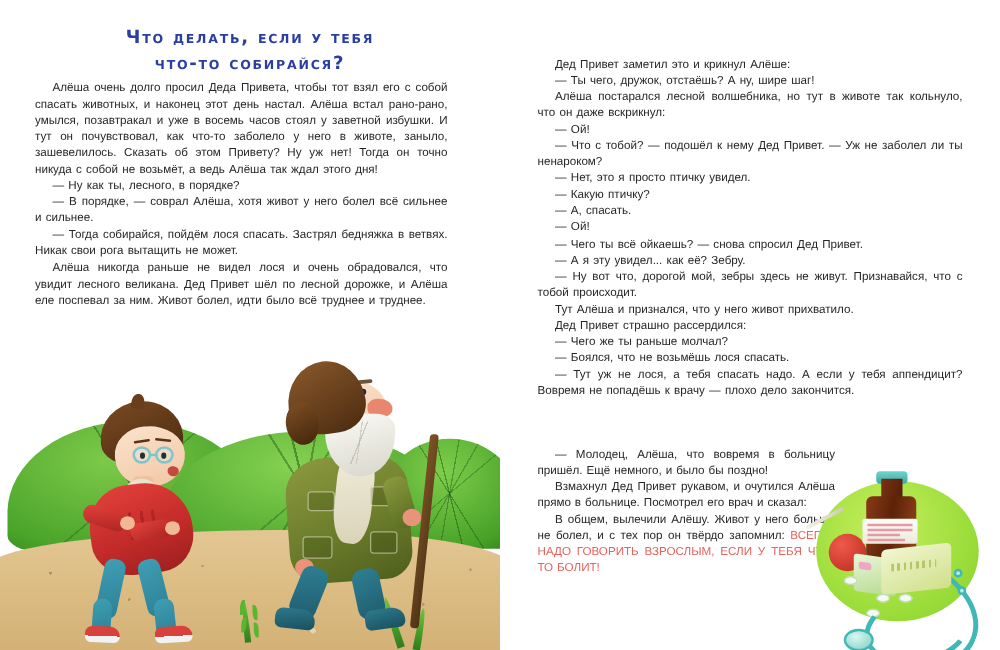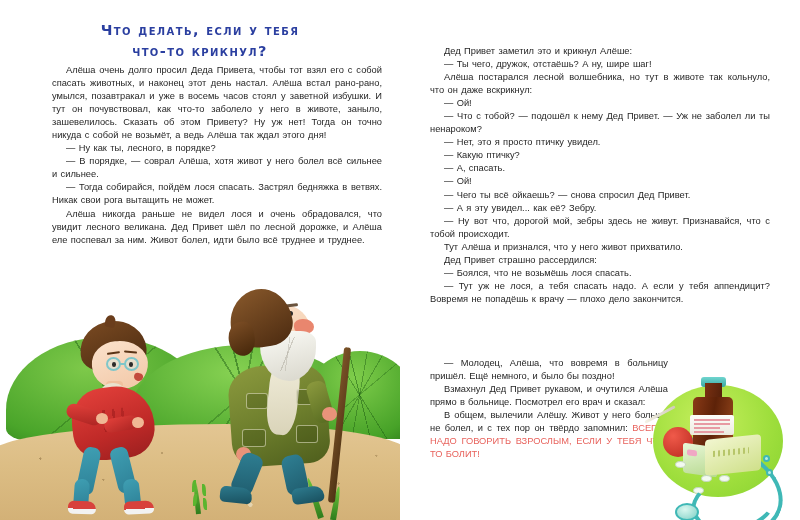--- a/index.html
+++ b/index.html
@@ -32,21 +32,21 @@
     font-weight: bold;
     font-size: 14.5px;
     line-height: 21px;
     letter-spacing: 1.4px;
     font-variant: small-caps;
   }
   .title .l2 { display: block; }
 
   .left-text {
     position: absolute;
-    left: 52px; top: 64px;
+    left: 28px; top: 64px;
     width: 330px;
     font-size: 9.3px;
     line-height: 13.05px;
     color: #262626;
     text-align: justify;
     text-justify: inter-word;
     word-spacing: 0.8px;
   }
   .left-text p { text-indent: 14px; margin: 0; }
 
@@ -382,21 +382,21 @@
 </style>
 </head>
 <body>
 
 <div class="page">
 
   <div class="left-page">
 
     <div class="title">
       <span>Что делать, если у тебя</span>
-      <span class="l2">что-то крикнул?</span>
+      <span class="l2">что-то собирайся?</span>
     </div>
 
     <div class="left-text">
       <p>Алёша очень долго просил Деда Привета, чтобы тот взял его с собой спасать животных, и наконец этот день настал. Алёша встал рано-рано, умылся, позавтракал и уже в восемь часов стоял у заветной избушки. И тут он почувствовал, как что-то заболело у него в животе, заныло, зашевелилось. Сказать об этом Привету? Ну уж нет! Тогда он точно никуда с собой не возьмёт, а ведь Алёша так ждал этого дня!</p>
       <p>— Ну как ты, лесного, в порядке?</p>
       <p>— В порядке, — соврал Алёша, хотя живот у него болел всё сильнее и сильнее.</p>
       <p>— Тогда собирайся, пойдём лося спасать. Застрял бедняжка в ветвях. Никак свои рога вытащить не может.</p>
       <p>Алёша никогда раньше не видел лося и очень обрадовался, что увидит лесного великана. Дед Привет шёл по лесной дорожке, и Алёша еле поспевал за ним. Живот болел, идти было всё труднее и труднее.</p>
     </div>
 
@@ -492,20 +492,21 @@
       <p>— Что с тобой? — подошёл к нему Дед Привет. — Уж не заболел ли ты ненароком?</p>
       <p>— Нет, это я просто птичку увидел.</p>
       <p>— Какую птичку?</p>
       <p>— А, спасать.</p>
       <p>— Ой!</p>
       <p>— Чего ты всё ойкаешь? — снова спросил Дед Привет.</p>
       <p>— А я эту увидел... как её? Зебру.</p>
       <p>— Ну вот что, дорогой мой, зебры здесь не живут. Признавайся, что с тобой происходит.</p>
       <p>Тут Алёша и признался, что у него живот прихватило.</p>
       <p>Дед Привет страшно рассердился:</p>
+      <p>— Чего же ты раньше молчал?</p>
       <p>— Боялся, что не возьмёшь лося спасать.</p>
       <p>— Тут уж не лося, а тебя спасать надо. А если у тебя аппендицит? Вовремя не попадёшь к врачу — плохо дело закончится.</p>
     </div>
 
     <div class="right-text-narrow">
       <p>— Молодец, Алёша, что вовремя в больницу пришёл. Ещё немного, и было бы поздно!</p>
       <p>Взмахнул Дед Привет рукавом, и очутился Алёша прямо в больнице. Посмотрел его врач и сказал:</p>
       <p><span>В общем, вылечили Алёшу. Живот у него больше не болел, и с тех пор он твёрдо запомнил: </span><span class="highlight">ВСЕГДА НАДО ГОВОРИТЬ ВЗРОСЛЫМ, ЕСЛИ У ТЕБЯ ЧТО-ТО БОЛИТ!</span></p>
     </div>
 

